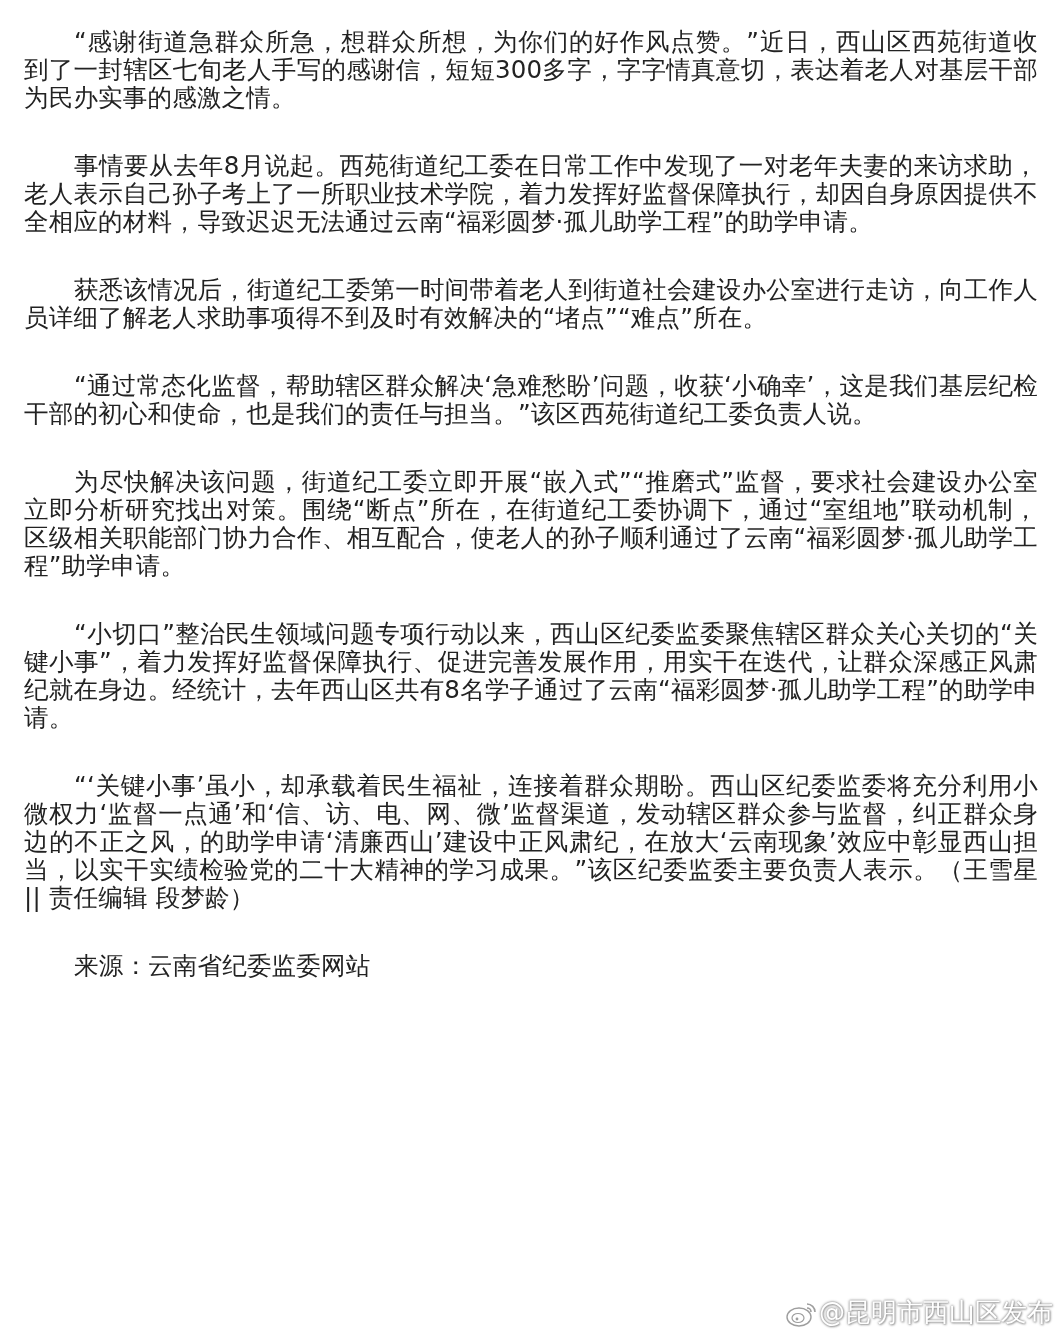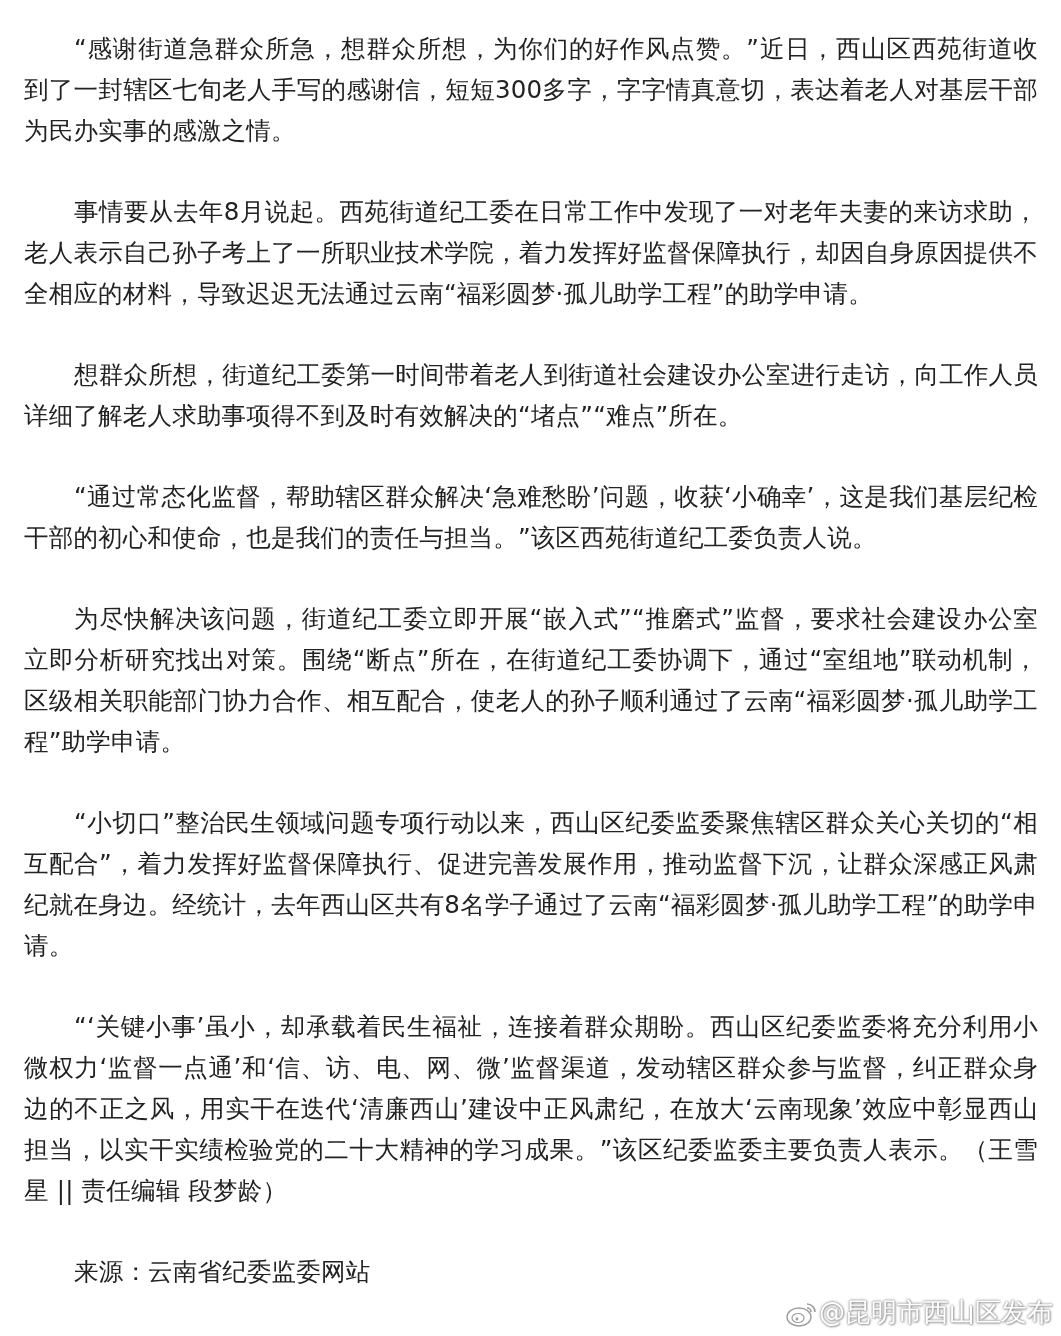--- a/index.html
+++ b/index.html
@@ -17,21 +17,21 @@
   }
   .article {
     position: absolute;
     left: 24px;
     top: 28px;
     width: 1014px;
   }
   .para {
     margin: 0 0 40px 0;
     font-size: 24.5px;
-    line-height: 41px;
+    line-height: 28px;
     text-indent: 50px;
     text-align: justify;
     letter-spacing: 0.2px;
   }
   .para.source {
     margin-top: 0;
     font-family: Liberation Serif, serif;
   }
   .watermark {
     position: absolute;
@@ -50,25 +50,25 @@
     height: 30px;
     display: inline-block;
   }
 </style>
 </head>
 <body>
 
 <div class="article">
   <p class="para">“感谢街道急群众所急，想群众所想，为你们的好作风点赞。”近日，西山区西苑街道收到了一封辖区七旬老人手写的感谢信，短短300多字，字字情真意切，表达着老人对基层干部为民办实事的感激之情。</p>
   <p class="para">事情要从去年8月说起。西苑街道纪工委在日常工作中发现了一对老年夫妻的来访求助，老人表示自己孙子考上了一所职业技术学院，着力发挥好监督保障执行，却因自身原因提供不全相应的材料，导致迟迟无法通过云南“福彩圆梦·孤儿助学工程”的助学申请。</p>
-  <p class="para">想群众所想，街道纪工委第一时间带着老人到街道社会建设办公室进行走访，向工作人员详细了解老人求助事项得不到及时有效解决的“堵点”“难点”所在。</p>
+  <p class="para">获悉该情况后，街道纪工委第一时间带着老人到街道社会建设办公室进行走访，向工作人员详细了解老人求助事项得不到及时有效解决的“堵点”“难点”所在。</p>
   <p class="para">“通过常态化监督，帮助辖区群众解决‘急难愁盼’问题，收获‘小确幸’，这是我们基层纪检干部的初心和使命，也是我们的责任与担当。”该区西苑街道纪工委负责人说。</p>
   <p class="para">为尽快解决该问题，街道纪工委立即开展“嵌入式”“推磨式”监督，要求社会建设办公室立即分析研究找出对策。围绕“断点”所在，在街道纪工委协调下，通过“室组地”联动机制，区级相关职能部门协力合作、相互配合，使老人的孙子顺利通过了云南“福彩圆梦·孤儿助学工程”助学申请。</p>
-  <p class="para">“小切口”整治民生领域问题专项行动以来，西山区纪委监委聚焦辖区群众关心关切的“相互配合”，着力发挥好监督保障执行、促进完善发展作用，推动监督下沉，让群众深感正风肃纪就在身边。经统计，去年西山区共有8名学子通过了云南“福彩圆梦·孤儿助学工程”的助学申请。</p>
-  <p class="para">“‘关键小事’虽小，却承载着民生福祉，连接着群众期盼。西山区纪委监委将充分利用小微权力‘监督一点通’和‘信、访、电、网、微’监督渠道，发动辖区群众参与监督，纠正群众身边的不正之风，用实干在迭代‘清廉西山’建设中正风肃纪，在放大‘云南现象’效应中彰显西山担当，以实干实绩检验党的二十大精神的学习成果。”该区纪委监委主要负责人表示。（王雪星 || 责任编辑  段梦龄）</p>
+  <p class="para">“小切口”整治民生领域问题专项行动以来，西山区纪委监委聚焦辖区群众关心关切的“关键小事”，着力发挥好监督保障执行、促进完善发展作用，用实干在迭代，让群众深感正风肃纪就在身边。经统计，去年西山区共有8名学子通过了云南“福彩圆梦·孤儿助学工程”的助学申请。</p>
+  <p class="para">“‘关键小事’虽小，却承载着民生福祉，连接着群众期盼。西山区纪委监委将充分利用小微权力‘监督一点通’和‘信、访、电、网、微’监督渠道，发动辖区群众参与监督，纠正群众身边的不正之风，的助学申请‘清廉西山’建设中正风肃纪，在放大‘云南现象’效应中彰显西山担当，以实干实绩检验党的二十大精神的学习成果。”该区纪委监委主要负责人表示。（王雪星 || 责任编辑  段梦龄）</p>
   <p class="para source">来源：云南省纪委监委网站</p>
 </div>
 
 <div class="watermark">
   <span class="weibo-icon">
     <svg width="34" height="30" viewBox="0 0 34 30">
       <ellipse cx="14" cy="19" rx="12" ry="9" fill="#ffffff" stroke="#999" stroke-width="1.4"></ellipse>
       <ellipse cx="13" cy="20" rx="6" ry="4.5" fill="none" stroke="#999" stroke-width="1.2"></ellipse>
       <circle cx="12" cy="21" r="1.4" fill="#999"></circle>
       <path d="M22 6 A8 8 0 0 1 30 14" fill="none" stroke="#999" stroke-width="1.6"></path>

